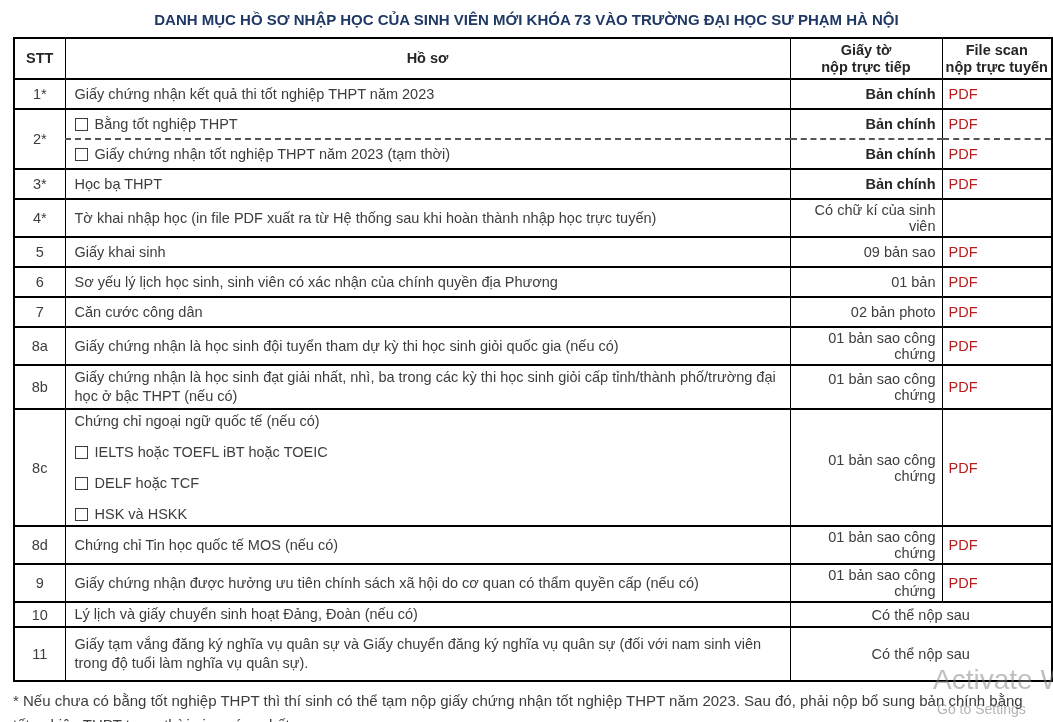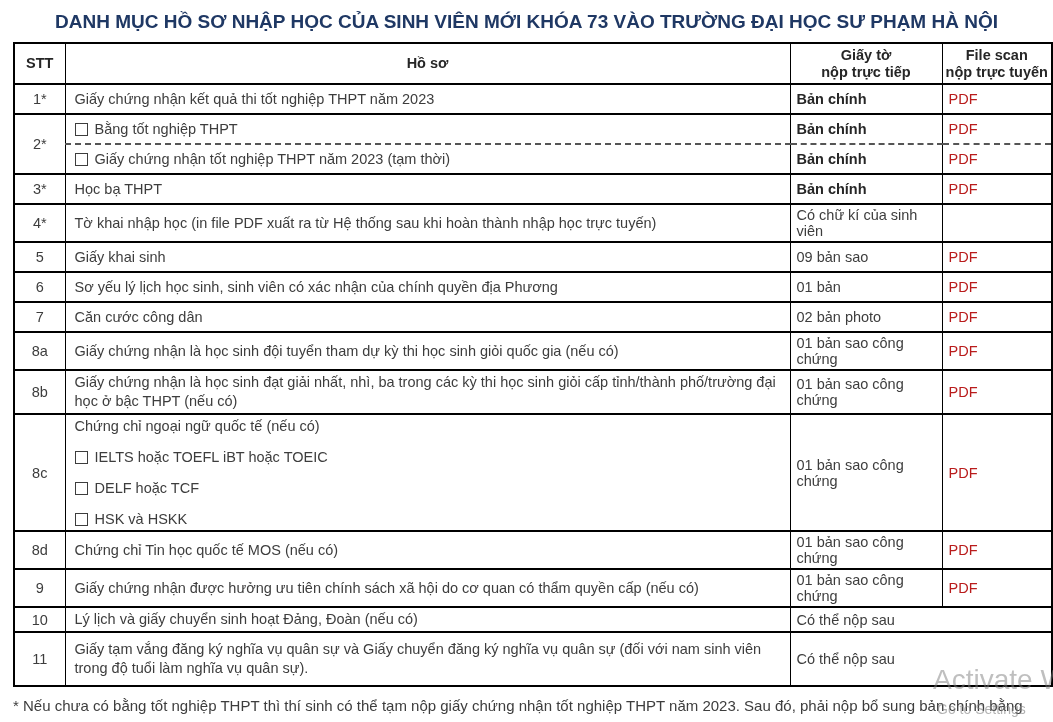--- a/index.html
+++ b/index.html
@@ -7,21 +7,21 @@
     width: 1053px; height: 722px;
     background: #ffffff;
     overflow: hidden;
     position: relative;
     font-family: "Liberation Sans", "DejaVu Sans", sans-serif;
     color: #3d3d3d;
   }
   .page-title {
     margin-top: 11px;
     text-align: center;
-    font-size: 19px;
+    font-size: 15px;
     font-weight: bold;
     color: #1f3864;
   }
   table.doc-table {
     margin: 9px 0 0 13px;
     width: 1038px;
     border-collapse: collapse;
     table-layout: fixed;
     border: 2px solid #000;
   }
@@ -36,24 +36,24 @@
   }
   .doc-table th {
     font-weight: bold;
     color: #262626;
     text-align: center;
     line-height: 1.15;
     padding: 3px 2px;
   }
   td.stt { text-align: center; }
   td.doc { text-align: left; padding-left: 9px; line-height: 1.3; }
-  td.direct { text-align: left; }
+  td.direct { text-align: right; }
   td.direct.bold { font-weight: bold; color: #262626; }
   td.scan { color: #b91c1c; }
-  td.merged { text-align: left; }
+  td.merged { text-align: center; }
   
   tr.sub-top td { border-bottom: none; }
   tr.sub-bottom td { border-top: 2px dashed #555; }
   
   .cbx {
     display: inline-block;
     width: 13px; height: 13px;
     border: 1.5px solid #3d3d3d;
     background: #fff;
     vertical-align: -2px;

